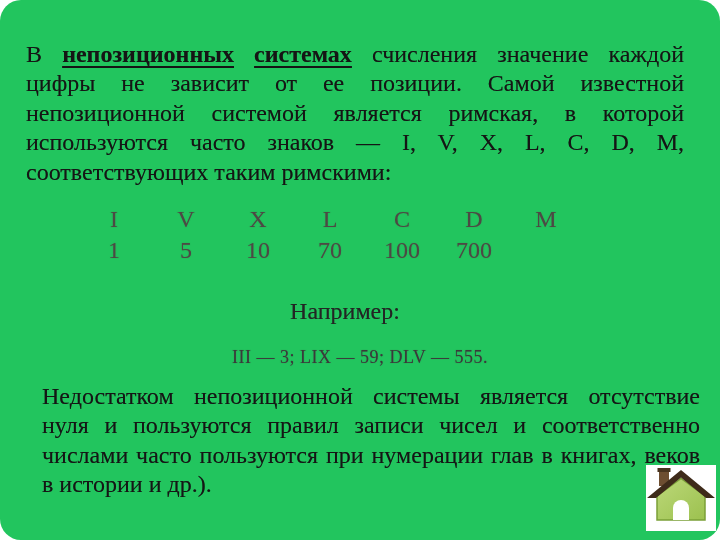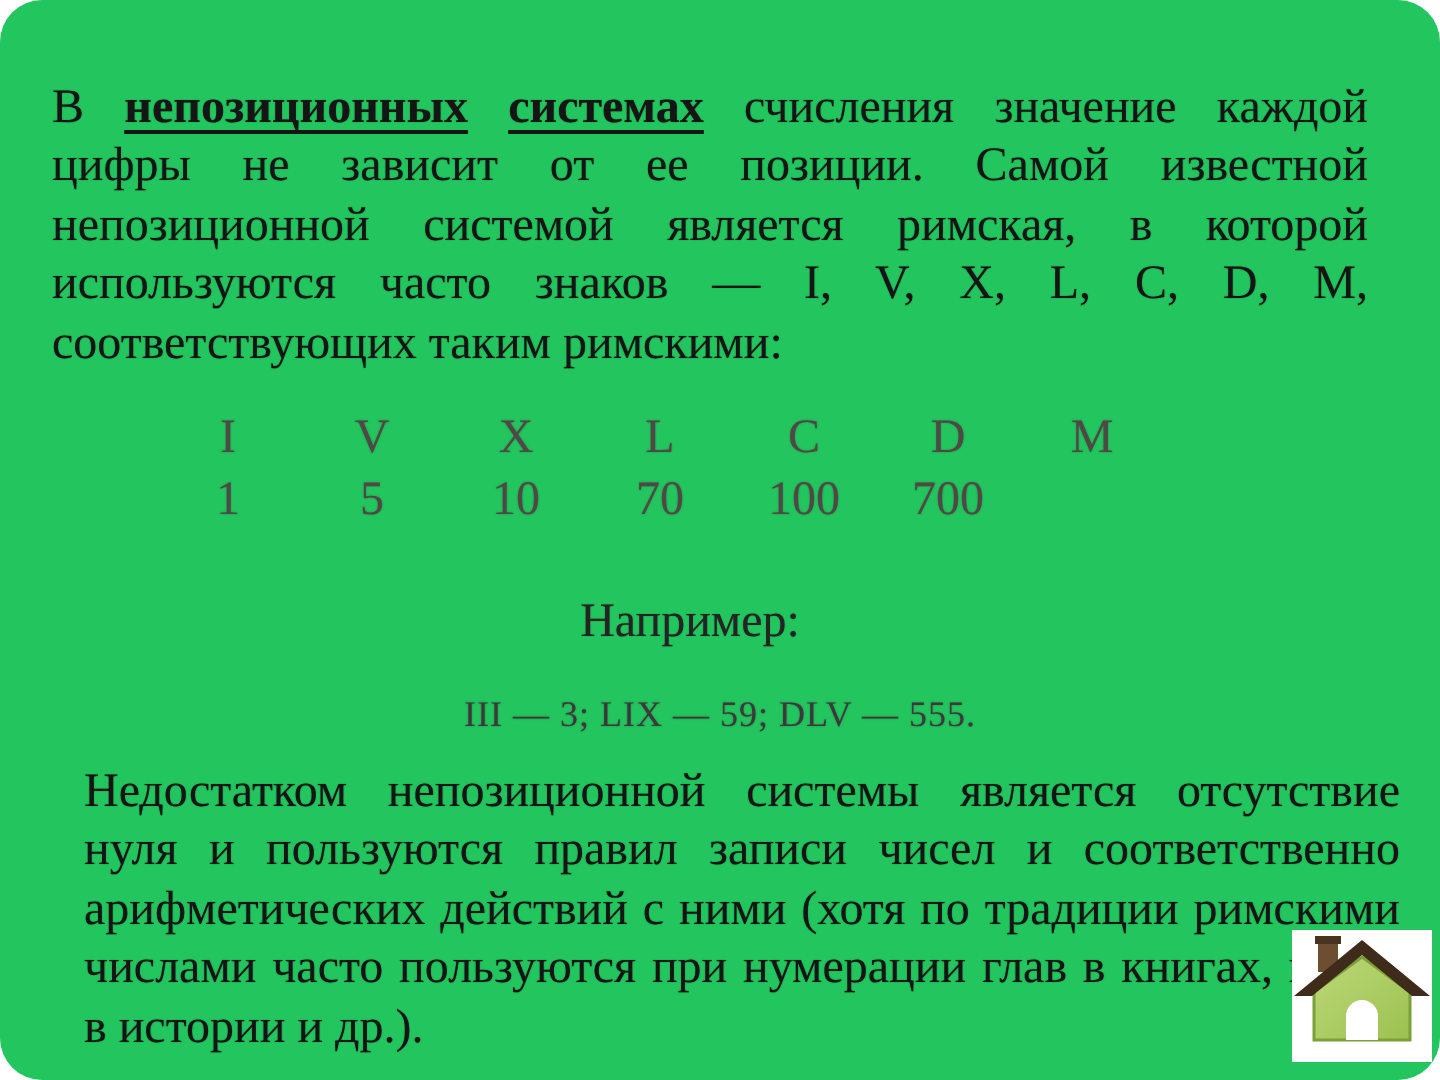--- a/index.html
+++ b/index.html
@@ -131,21 +131,20 @@
       <span class="sym">M</span>
     </div>
   </div>
 
   <div class="example-heading">Например:</div>
   <div class="example-expression">III — 3; LIX — 59; DLV — 555.</div>
 
   <div class="para" style="left:26px; top:382px; width:658px;margin-left:16px;">
     <div class="line">Недостатком непозиционной системы является отсутствие</div>
     <div class="line">нуля и пользуются правил записи чисел и соответственно</div>
-    <div class="line">арифметических действий с ними (хотя по традиции римскими</div>
     <div class="line">числами часто пользуются при нумерации глав в книгах, веков</div>
     <div class="line last">в истории и др.).</div>
   </div>
 
   <button class="home-btn" title="">
     <svg viewBox="0 0 70 66">
       <defs>
         <linearGradient id="wallgrad" x1="0" y1="0" x2="1" y2="1">
           <stop offset="0" stop-color="#bcd879"></stop>
           <stop offset="1" stop-color="#9cc14f"></stop>

